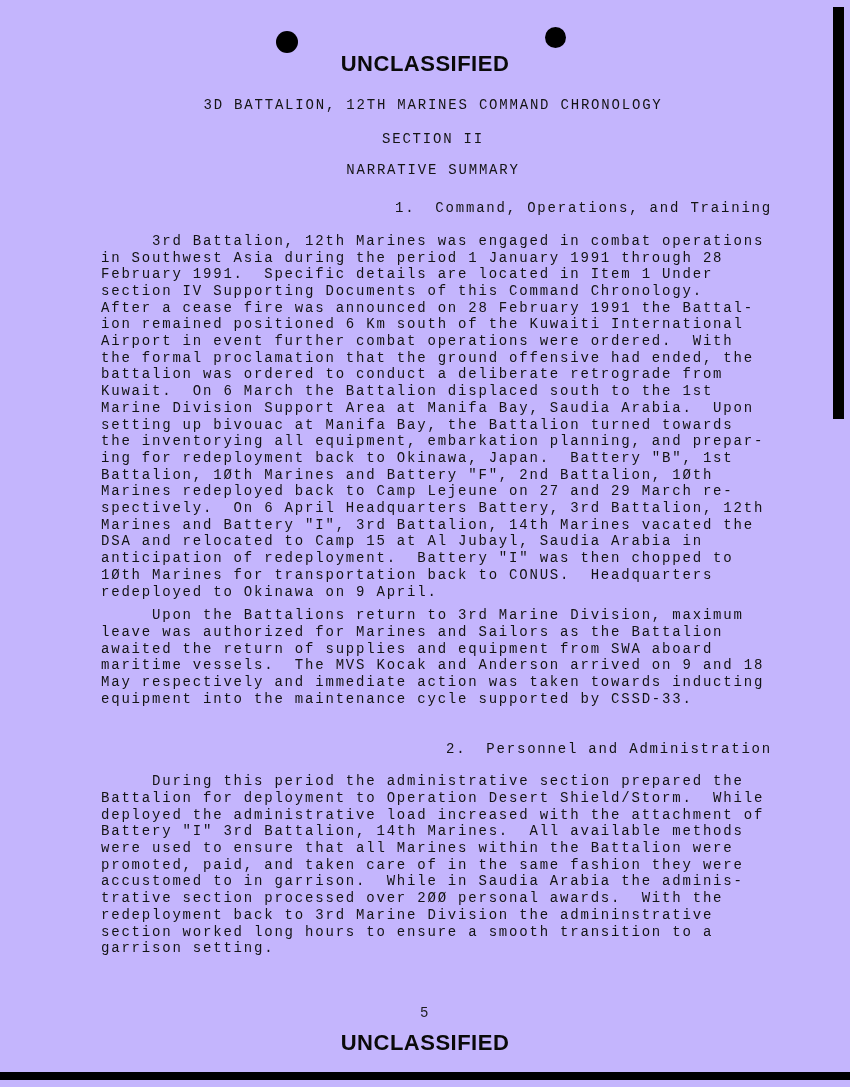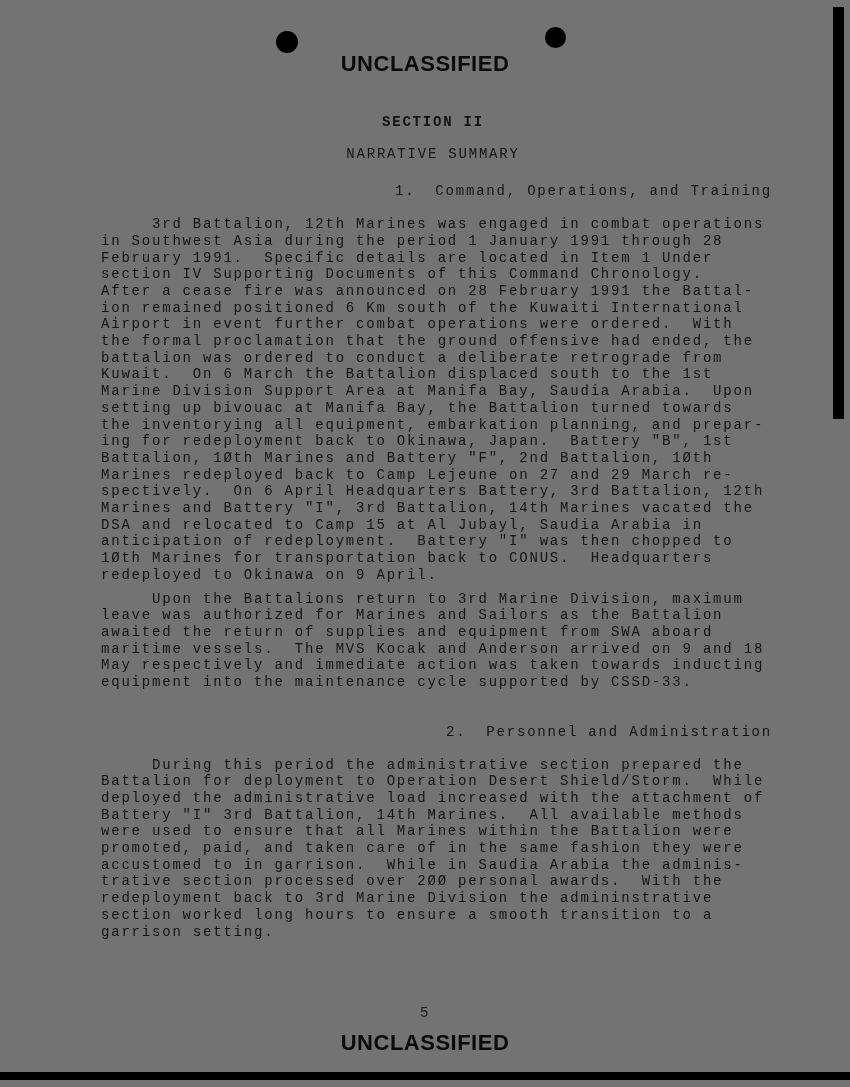--- a/index.html
+++ b/index.html
@@ -10,21 +10,21 @@
   body {
     width: 850px;
     height: 1087px;
     position: relative;
     overflow: hidden;
     font-family: "Liberation Sans", sans-serif;
   }
   .page {
     position: absolute;
     inset: 0;
-    background: #737373;
+    background: #c4b5fd;
   }
   
   .punch-dot {
     position: absolute;
     background: #000;
     border-radius: 50%;
   }
   .punch-dot.left  { left: 276px; top: 31px; width: 22px; height: 22px; }
   .punch-dot.right { left: 545px; top: 27px; width: 21px; height: 21px; }
   .scan-bar-right {
@@ -68,21 +68,21 @@
     left: 94px;
     top: 97px;
     width: 678px;
     font-family: "Liberation Mono", "DejaVu Sans Mono", monospace;
     font-size: 14px;
     letter-spacing: 1.8px;
     line-height: 16.7px;
     color: #141414;
   }
   .center { text-align: center; }
-  .doc-sec-label { margin-top: 17px; font-weight: bold; }
+  .doc-sec-label { margin-top: 17px; }
   .doc-subtitle  { margin-top: 15px; }
   .u {
     text-underline-offset: 3px;
   }
   .sec { margin-top: 21px; }
   .sec.sec-2 { margin-top: 33px; }
   .sec-heading { margin-bottom: 16px; text-align: right; }
   .sec-num { margin-right: 20px; }
   pre.para {
     margin: 7px;
@@ -98,20 +98,21 @@
 
 <div class="page">
 
   <div class="punch-dot left"></div>
   <div class="punch-dot right"></div>
 
   <div class="classification top">UNCLASSIFIED</div>
 
   <div class="doc">
 
+    <div class="center">3D BATTALION, 12TH MARINES COMMAND CHRONOLOGY</div>
 
     <div class="center doc-sec-label">SECTION II</div>
 
     <div class="center doc-subtitle">
       <span class="u">NARRATIVE SUMMARY</span>
     </div>
 
     <div class="sec sec-1">
       <div class="sec-heading">
         <span class="sec-num">1.</span><span class="u">Command, Operations, and Training</span>

